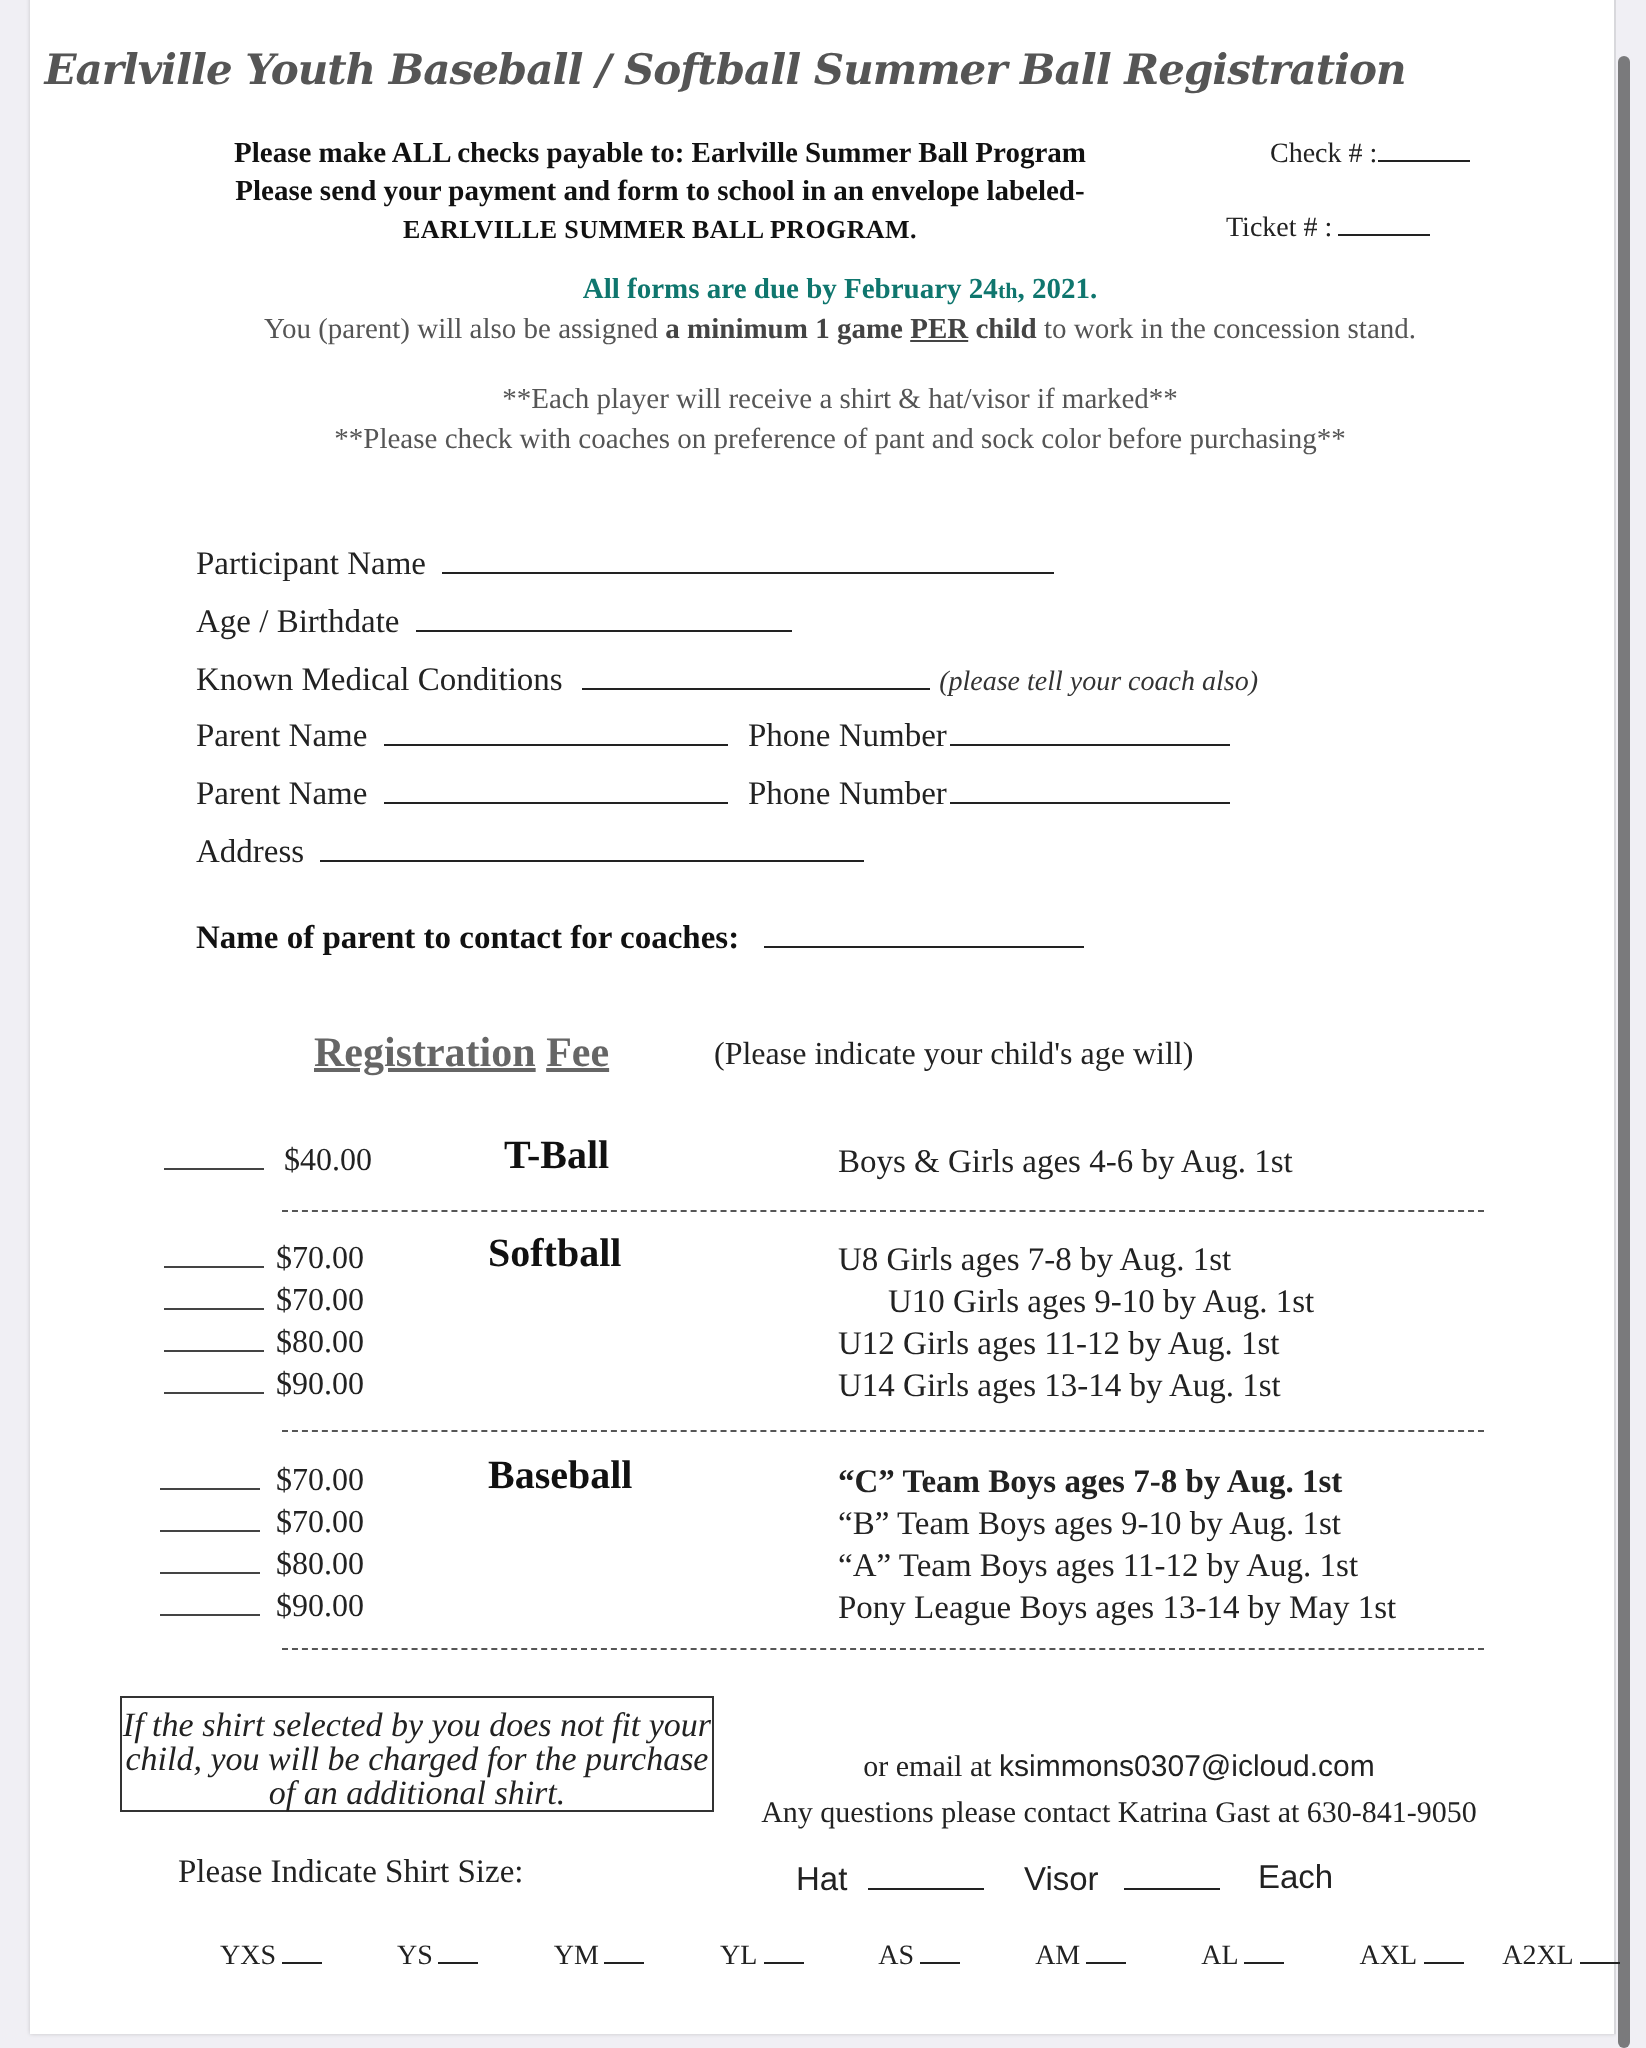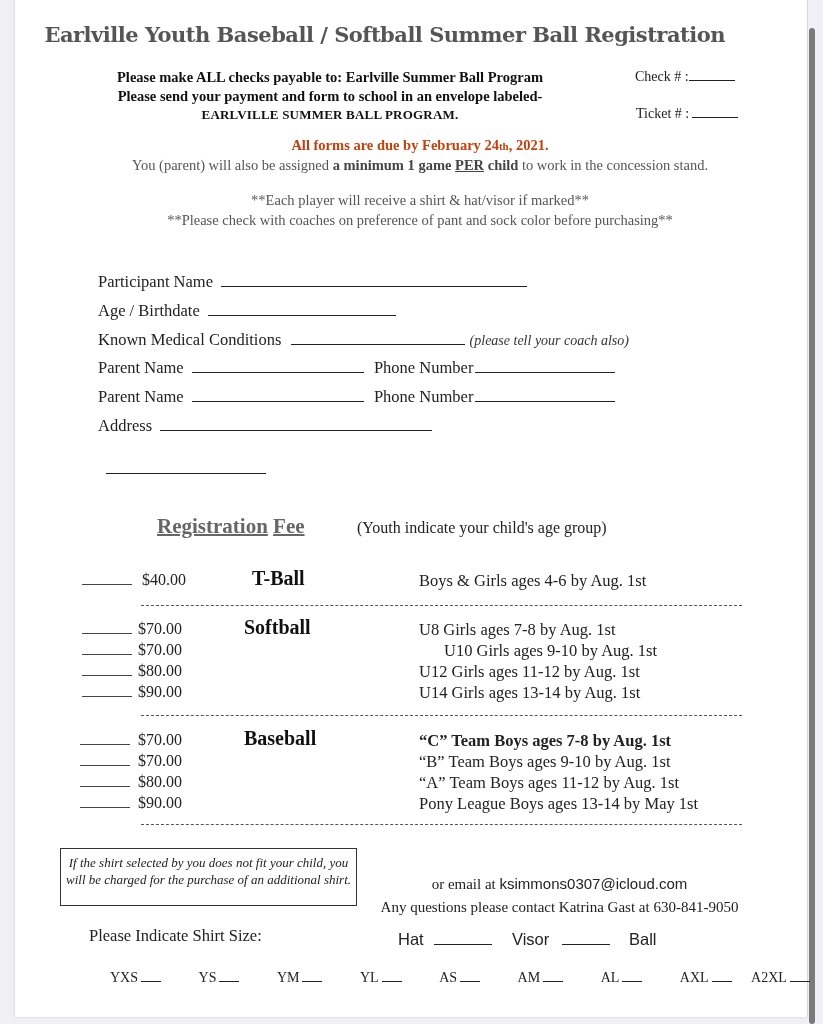--- a/index.html
+++ b/index.html
@@ -18,22 +18,22 @@
   .scrollbar-track {
     position: absolute; left: 808px; top: 0; width: 15px; height: 1024px;
     background: #f0eff4;
   }
   .scrollbar-thumb {
     position: absolute; left: 809px; top: 28px; width: 6px; height: 996px;
     background: #7a7a7c; border-radius: 3px;
   }
   .abs { position: absolute; white-space: nowrap; }
   .title {
-    left: 0; width: 725px; top: 22px; text-align: right;
-    font-family: "DejaVu Serif", serif; font-weight: bold;
+    left: 0; width: 725px; top: 22px; text-align: center;
+    font-family: "DejaVu Serif", serif; font-style: italic; font-weight: bold;
     font-size: 21px; color: #555; letter-spacing: -0.5px;
   }
   .hdr-line {
     left: 60px; width: 540px; text-align: center;
     font-weight: bold; font-size: 14.5px; color: #111;
   }
   .hdr-line.caps { font-size: 13px; letter-spacing: 0.2px; }
   .meta-line { font-size: 14px; color: #222; }
   .center-line {
     left: 30px; width: 780px; text-align: center;
@@ -53,21 +53,21 @@
   .tier-blank { display: inline-block; width: 50px; border-bottom: 1px solid #444; height: 13px; }
   .price { font-size: 16px; color: #222; }
   .cat { font-size: 20px; font-weight: bold; color: #111; }
   .desc { font-size: 16.5px; color: #222; }
   .dash {
     left: 141px; width: 601px; height: 0; border-top: 1.5px dashed #555;
   }
   .notice-box {
     left: 60px; top: 848px; width: 297px; height: 58px;
     border: 1.5px solid #333; background: #fff;
-    text-align: center; font-style: italic; font-size: 13px; color: #222;
+    text-align: center; font-style: italic; font-size: 17px; color: #222;
     line-height: 17px; padding-top: 5px; box-sizing: border-box; white-space: normal;
   }
   .contact { left: 362px; width: 395px; text-align: center; font-size: 15px; color: #222; }
   .email { font-family: "Liberation Sans", sans-serif; font-size: 15px; }
   .sans { font-family: "Liberation Sans", sans-serif; }
   .size-row { left: 86px; top: 969px; font-size: 14px; color: #222; }
   .size-item { display: inline-block; margin-right: 10px; margin-left: 24px; }
   .size-item .blank { width: 20px; height: 12px; margin-left: 3px; }
 </style>
 </head>
@@ -79,25 +79,25 @@
 
 <div class="abs title">Earlville Youth Baseball / Softball Summer Ball Registration</div>
 
 <div class="abs hdr-line" style="top:69px;">Please make ALL checks payable to: Earlville Summer Ball Program</div>
 <div class="abs hdr-line" style="top:88px;">Please send your payment and form to school in an envelope labeled-</div>
 <div class="abs hdr-line caps" style="top:107px;">EARLVILLE SUMMER BALL PROGRAM.</div>
 
 <div class="abs meta-line" style="left:635px; top:66px;">
   <span>Check # :</span><span class="blank" style="width:46px;"></span>
 </div>
-<div class="abs meta-line" style="left:636px; top:103px;">
+<div class="abs meta-line" style="left:613px; top:103px;">
   <span>Ticket # :</span><span class="blank" style="width:46px; margin-left:3px;"></span>
 </div>
 
-<div class="abs center-line" style="top:137px; font-weight:bold; color:#c2410c;">
+<div class="abs center-line" style="top:137px; font-weight:bold; color:#0f766e;">
   <span>All forms are due by February 24</span><span style="font-size:11px;">th</span><span>, 2021.</span>
 </div>
 <div class="abs center-line" style="top:157px;">
   <span>You (parent) will also be assigned </span><b>a minimum 1 game </b><b><u>PER</u></b><b> child</b><span> to work in the concession stand.</span>
 </div>
 
 <div class="abs center-line" style="top:192px;">**Each player will receive a shirt &amp; hat/visor if marked**</div>
 <div class="abs center-line" style="top:212px;">**Please check with coaches on preference of pant and sock color before purchasing**</div>
 
 <div class="abs field" style="left:98px; top:272px;">
@@ -121,27 +121,28 @@
 <div class="abs field" style="left:98px; top:387px;">
   <span>Parent Name</span>
   <span class="blank" style="width:172px; margin-left:4px;"></span>
   <span style="margin-left:6px;">Phone Number</span><span class="blank" style="width:140px; margin-left:2px;"></span>
 </div>
 <div class="abs field" style="left:98px; top:416px;">
   <span>Address</span>
   <span class="blank" style="width:272px; margin-left:4px;"></span>
 </div>
 <div class="abs field bold" style="left:98px; top:459px; color:#111;">
+  <span>Name of parent to contact for coaches:</span>
   <span class="blank" style="width:160px; margin-left:8px;"></span>
 </div>
 
 <div class="abs reg-title">
   <span>Registration</span> <span>Fee</span>
 </div>
-<div class="abs reg-sub">(Youth indicate your child's age group)</div>
+<div class="abs reg-sub">(Please indicate your child's age will)</div>
 
 <div class="abs" style="left:82px; top:571px;text-align:right;">
   <span class="tier-blank"></span>
   <span class="price" style="margin-left:6px;">$40.00</span>
 </div>
 <div class="abs cat" style="left:252px; top:567px;">T-Ball</div>
 <div class="abs desc" style="left:419px; top:571px;">Boys &amp; Girls ages 4-6 by Aug. 1st</div>
 <div class="abs dash" style="top:605px;"></div>
 
 <div class="abs cat" style="left:244px; top:616px;">Softball</div>
@@ -175,21 +176,21 @@
 
 <div class="abs" style="left:89px; top:926px; font-size:16.5px; color:#222;">Please Indicate Shirt Size:</div>
 <div class="abs sans" style="left:398px; top:930px; font-size:16.5px; color:#222;">
   <span>Hat</span>
   <span class="blank" style="width:58px; margin-left:6px;"></span>
 </div>
 <div class="abs sans" style="left:512px; top:930px; font-size:16.5px; color:#222;">
   <span>Visor</span>
   <span class="blank" style="width:48px; margin-left:8px;"></span>
 </div>
-<div class="abs sans" style="left:629px; top:930px; font-size:16.5px; color:#222;">Ball</div>
+<div class="abs sans" style="left:629px; top:930px; font-size:16.5px; color:#222;">Each</div>
 
 <div class="abs size-row">
   <span class="size-item"><span>YXS</span><span class="blank"></span></span>
   <span class="size-item"><span>YS</span><span class="blank"></span></span>
   <span class="size-item"><span>YM</span><span class="blank"></span></span>
   <span class="size-item"><span>YL</span><span class="blank"></span></span>
   <span class="size-item"><span>AS</span><span class="blank"></span></span>
   <span class="size-item"><span>AM</span><span class="blank"></span></span>
   <span class="size-item"><span>AL</span><span class="blank"></span></span>
   <span class="size-item"><span>AXL</span><span class="blank"></span></span>

